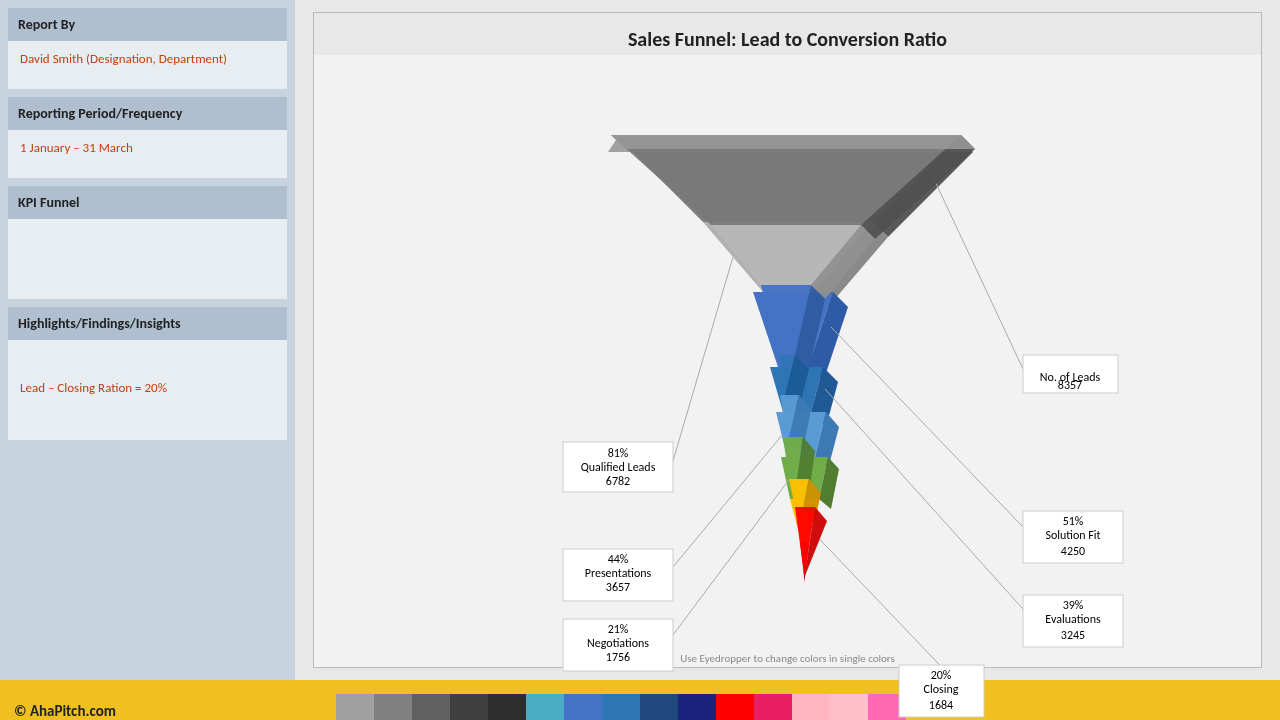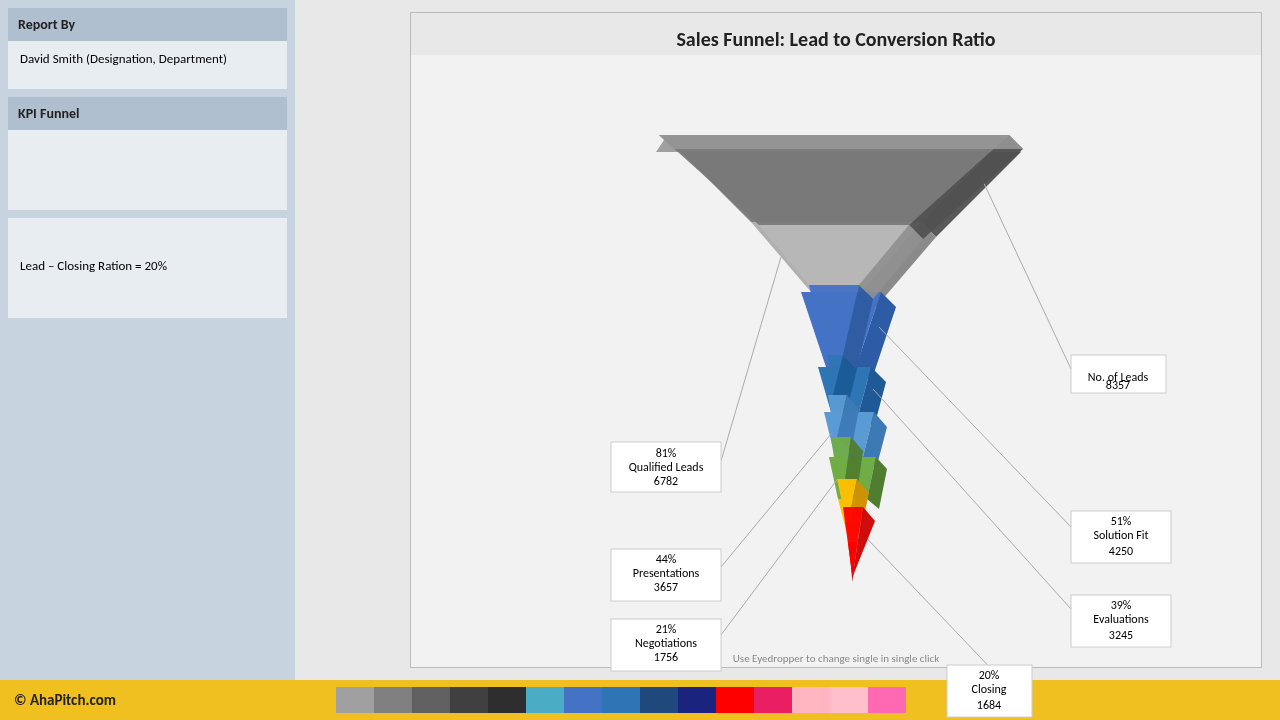--- a/index.html
+++ b/index.html
@@ -34,41 +34,40 @@
       background: #b0bfcf;
       padding: 8px 10px;
       font-size: 14px;
       font-weight: 600;
       color: #222;
     }
     .sidebar-content {
       background: #e8edf2;
       padding: 10px 12px;
       font-size: 13px;
-      color: #000000;
+      color: #c2410c;
       min-height: 48px;
     }
     .sidebar-content.tall {
       min-height: 80px;
     }
     .sidebar-content.insights {
       min-height: 100px;
     }
     .sidebar-content strong {
       font-weight: 400;
     }
 
     
     .chart-area {
       flex: 1;
       background: #e8e8e8;
       padding: 12px 18px;
       display: flex;
       flex-direction: column;
-      align-items: flex-end;
     }
     .chart-container {
       background: #f2f2f2;
       border: 1px solid #bbb;
       flex: 1;
       display: flex;
       flex-direction: column;
       align-items: center;
       position: relative;
     }
@@ -95,21 +94,21 @@
       color: #888;
       text-align: center;
       padding: 4px 0 2px 0;
     }
 
     
     .bottom-bar {
       height: 40px;
       background: #f0c020;
       display: flex;
-      align-items: center;
+      align-items: flex-end;
       padding: 0 14px;
     }
     .bottom-bar-text {
       font-size: 15px;
       font-weight: 700;
       color: #222;
     }
 
     
     .color-swatches {
@@ -128,24 +127,29 @@
 <body>
 
 <div class="main-area">
 
   <div class="sidebar">
     <div class="sidebar-section">
       <div class="sidebar-label">Report By</div>
       <div class="sidebar-content">David Smith (Designation, Department)</div>
     </div>
     <div class="sidebar-section">
+      <div class="sidebar-label">Reporting Period/Frequency</div>
+      <div class="sidebar-content">1 January – 31 March</div>
+    </div>
+    <div class="sidebar-section">
       <div class="sidebar-label">KPI Funnel</div>
       <div class="sidebar-content tall"></div>
     </div>
     <div class="sidebar-section">
+      <div class="sidebar-label">Highlights/Findings/Insights</div>
       <div class="sidebar-content insights">
         <br><br>
         <strong>Lead – Closing Ration = 20%</strong>
       </div>
     </div>
   </div>
 
   <div class="chart-area">
     <div class="chart-container">
       <div class="chart-title">Sales Funnel: Lead to Conversion Ratio</div>
@@ -256,21 +260,21 @@
           <polygon points="420,330 440,330 434,372 426,372" fill="#70ad47" opacity="0.95"></polygon>
           <polygon points="440,330 452,344 446,386 434,372" fill="#507d30" opacity="0.95"></polygon>
 
           <polygon points="426,372 446,372 440,400 432,400" fill="#ffc000" opacity="0.95"></polygon>
           <polygon points="446,372 458,386 452,414 440,400" fill="#d09000" opacity="0.95"></polygon>
 
           <polygon points="432,400 452,400 441.5,470" fill="#ff0000" opacity="0.95"></polygon>
           <polygon points="452,400 464,414 441.5,470" fill="#cc0000" opacity="0.95"></polygon>
         </svg>
       </div>
-      <div class="eyedropper-hint">Use Eyedropper to change single in single click</div>
+      <div class="eyedropper-hint">Use Eyedropper to change colors in single colors</div>
     </div>
   </div>
 </div>
 
 <div class="bottom-bar">
   <span class="bottom-bar-text">© AhaPitch.com</span>
   <div class="color-swatches">
 
   <div class="swatch" style="background: rgb(160, 160, 160);"></div>
       <div class="swatch" style="background: rgb(128, 128, 128);"></div>

